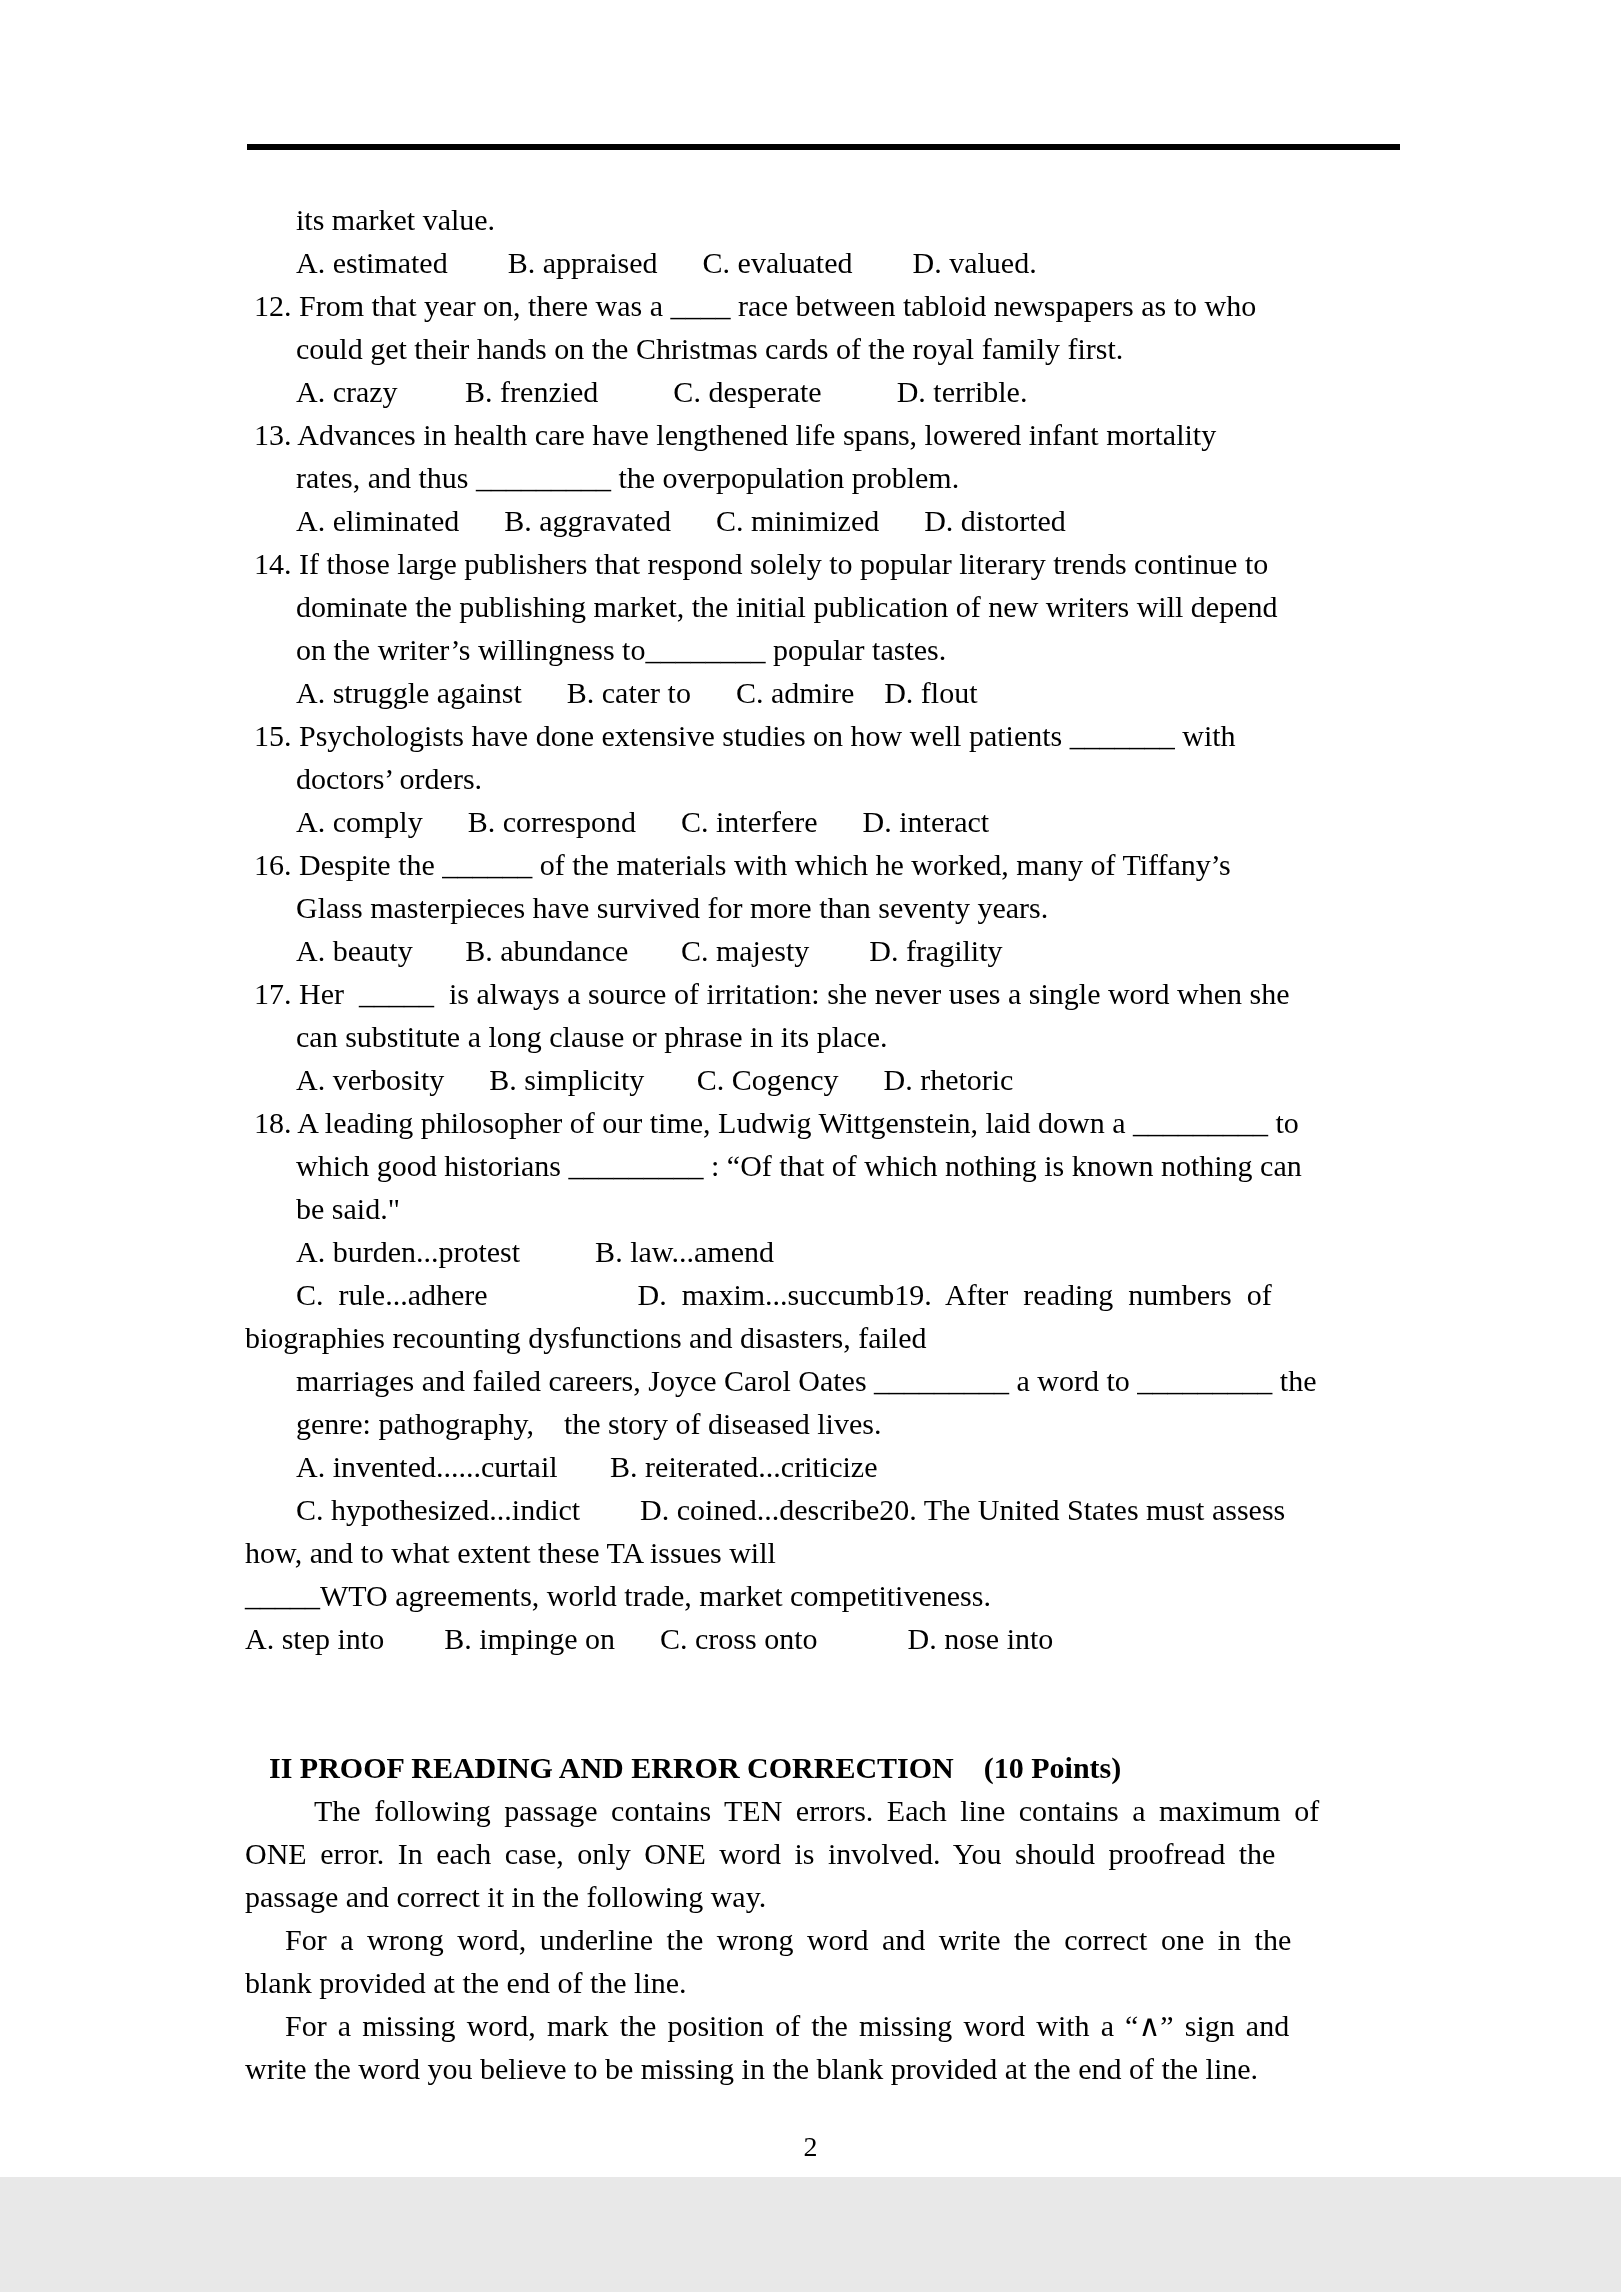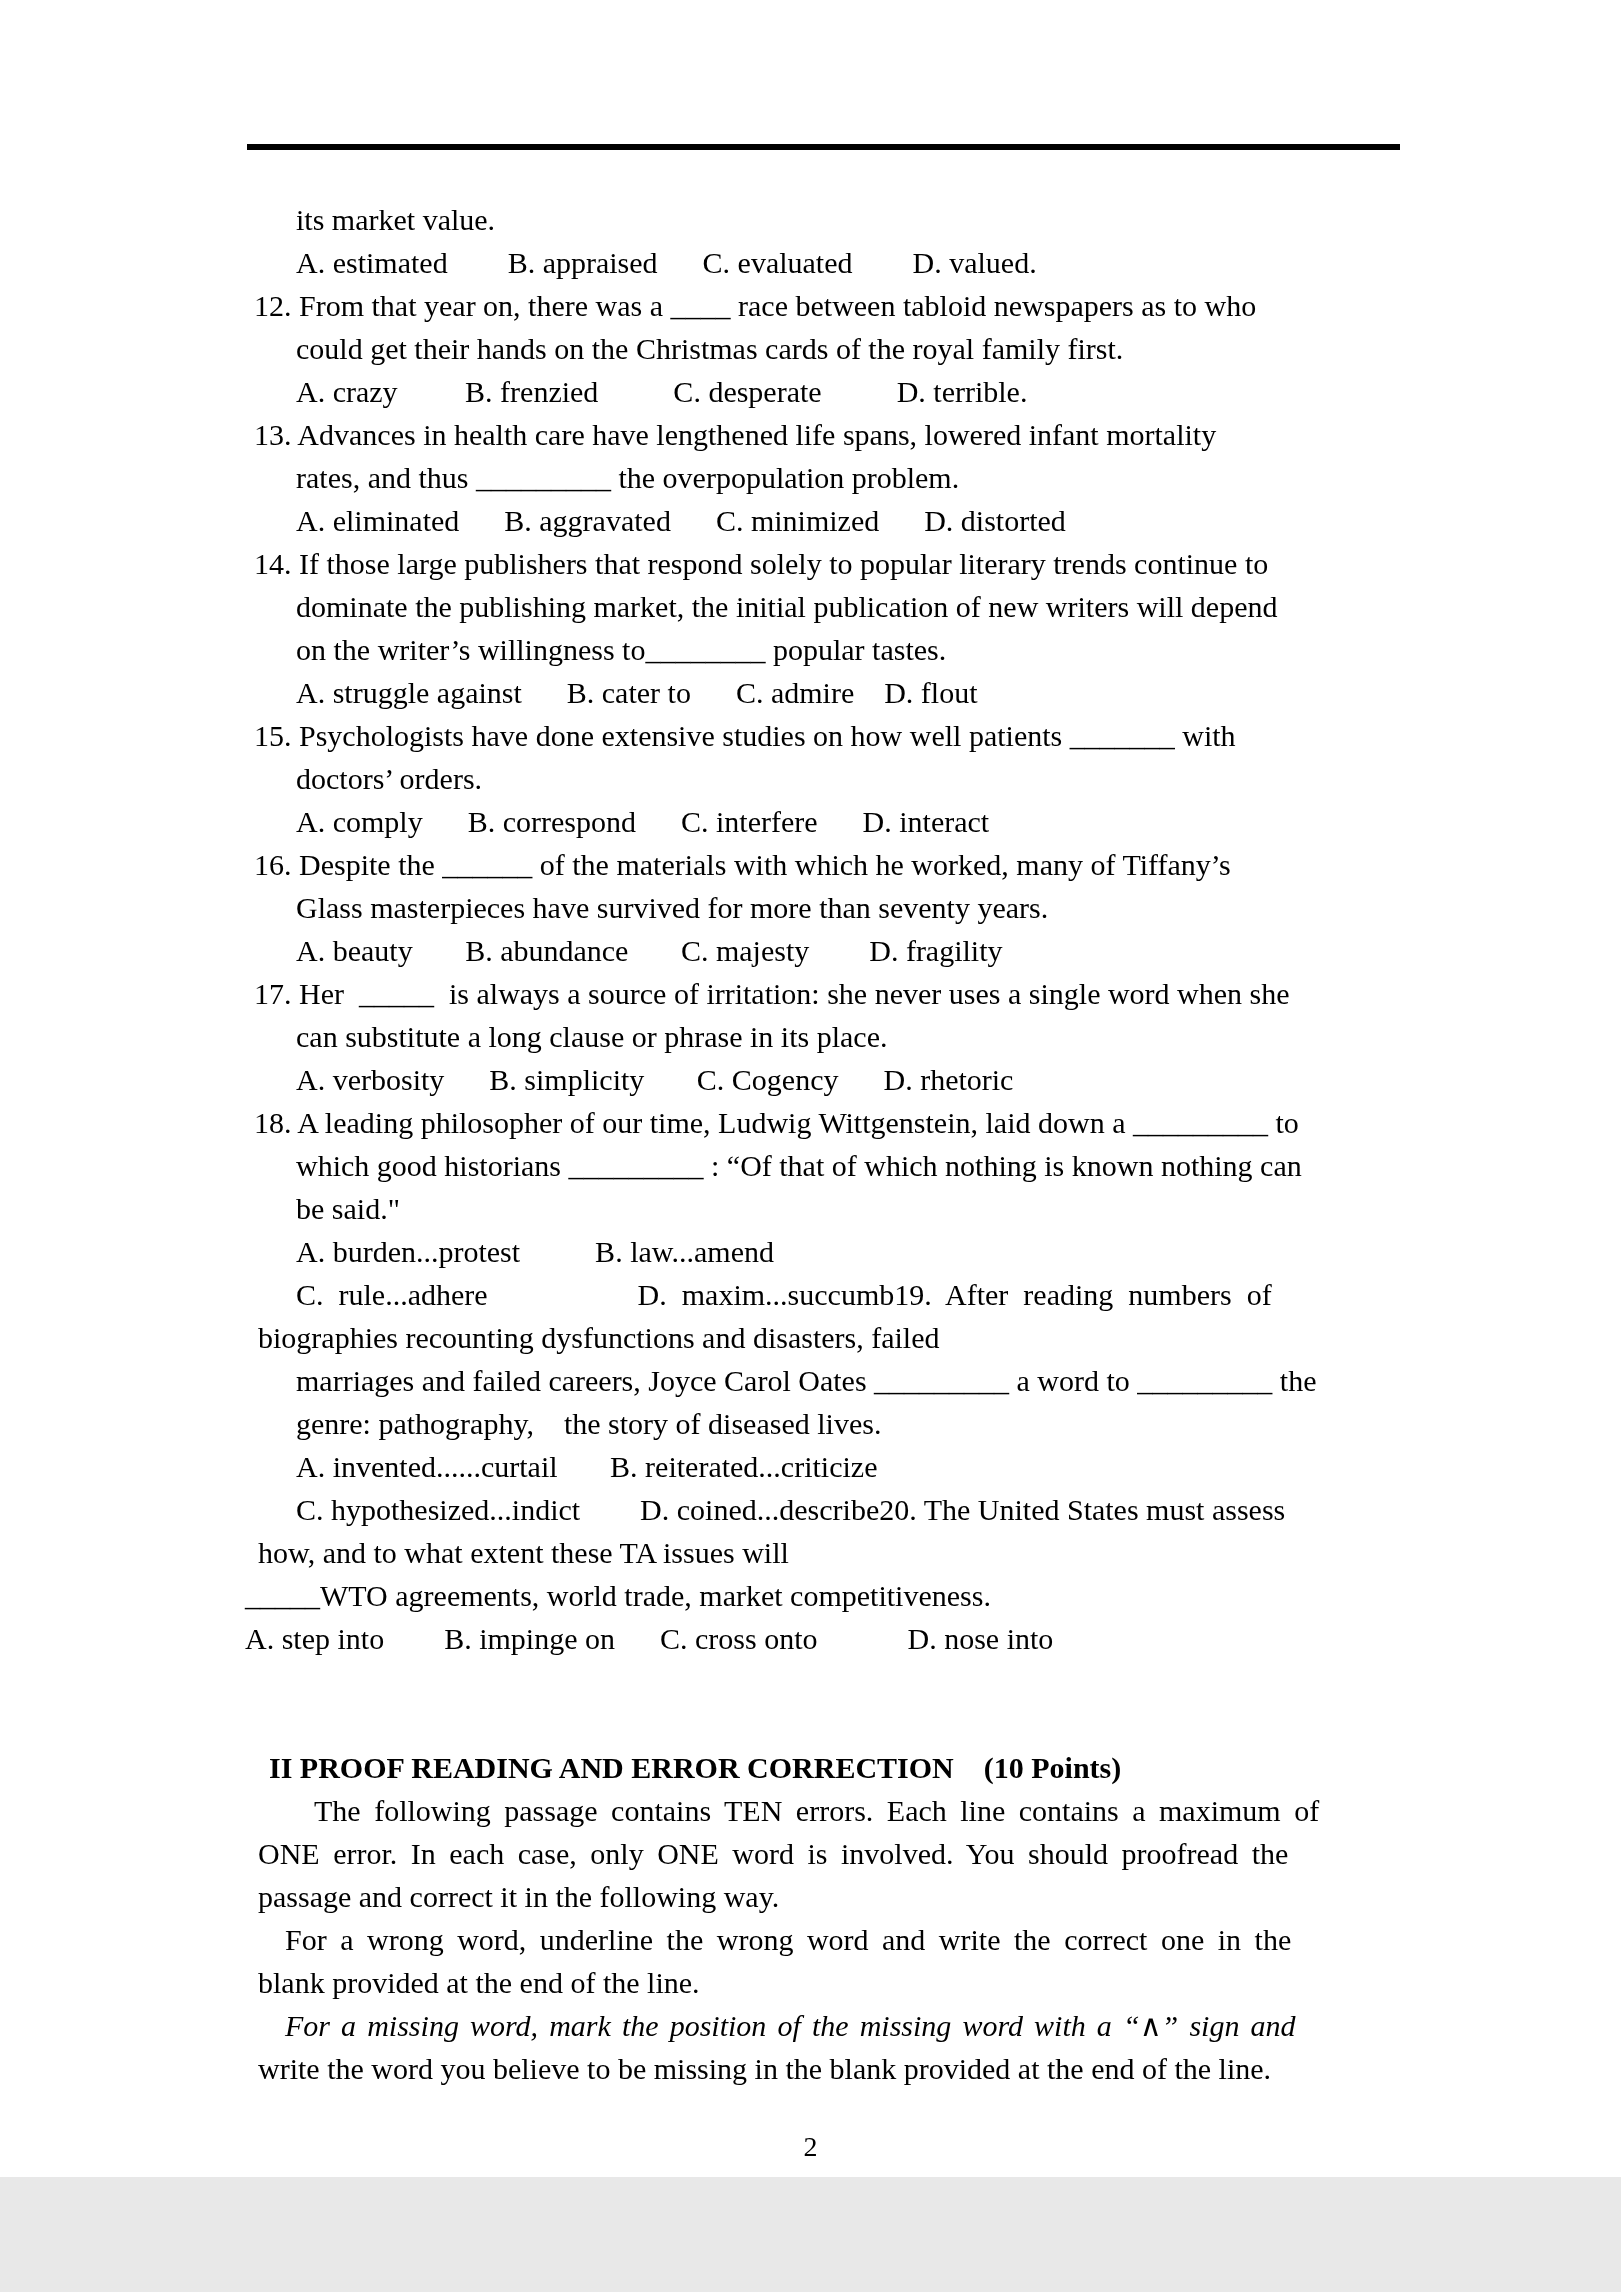--- a/index.html
+++ b/index.html
@@ -30,28 +30,28 @@
     top: 198px;
     width: 1147px;
     font-size: 30px;
     line-height: 43px;
     white-space: pre;
   }
   .line { min-height: 43px; }
   
   .n  { margin-left: 9px; }      
   .c  { margin-left: 51px; }   
-  .f  { margin-left: 13px; }      
+  .f  { margin-left: 0; }      
   .x  { }   
   .i  { margin-left: 69px; }   
   .i2 { margin-left: 40px; }   
   .h  { margin-left: 24px; font-weight: bold; }  
   .b  { }                      
   
-  .j1 { word-spacing: 0.12em; font-style: italic; }
+  .j1 { word-spacing: 0.12em; }
   .j2 { word-spacing: 0.2em; }
   .page-number {
     position: absolute;
     left: 0;
     top: 2129px;
     width: 1621px;
     text-align: center;
     font-size: 28px;
     line-height: 35px;
   }

